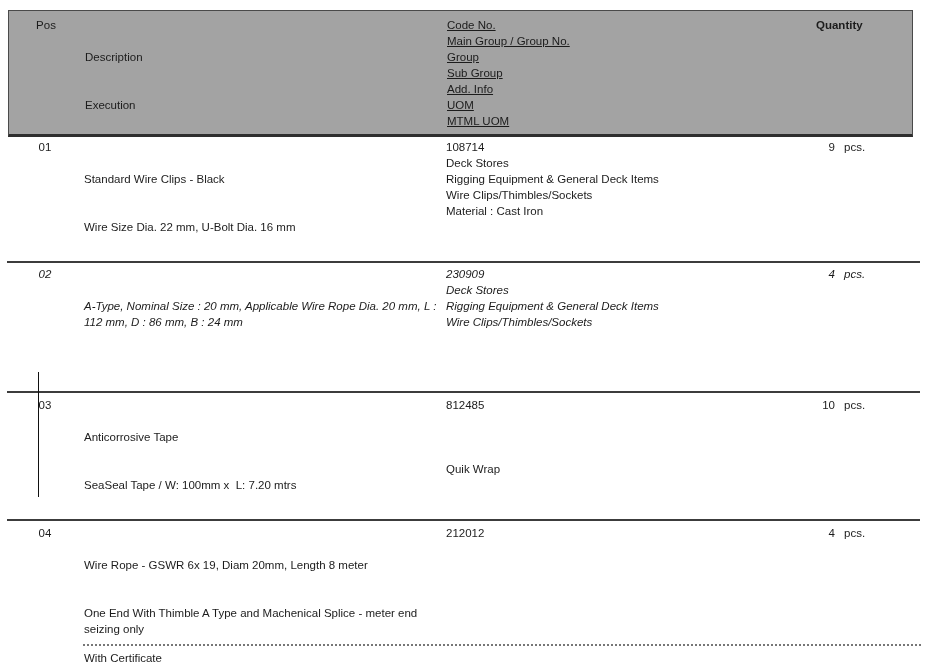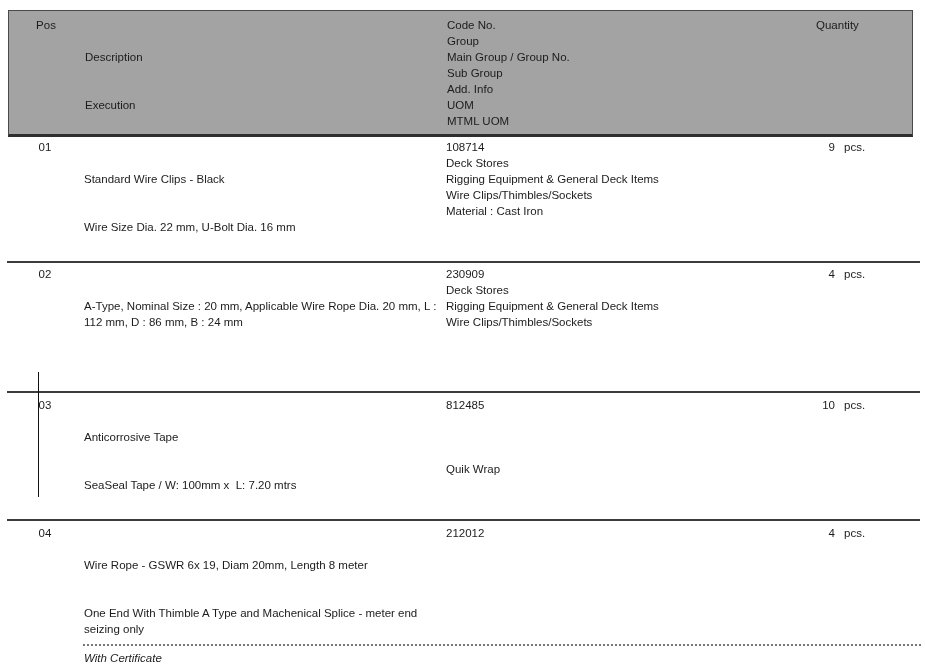--- a/index.html
+++ b/index.html
@@ -27,52 +27,52 @@
   
   .col-pos{left:30px;width:30px;text-align:center;}
   .col-desc{left:84px;width:356px;white-space:pre-wrap;}
   .col-code{left:446px;width:330px;}
   .col-qty{left:775px;width:60px;text-align:right;}
   .col-uom{left:844px;width:50px;}
 
   
   .header-box .col-pos{left:22px;top:6px;}
   .header-box .col-desc{left:76px;top:6px;}
-  .header-box .col-code{left:438px;top:6px;}
-  .header-box .col-qty-h{left:807px;top:6px;width:60px;text-align:left;}
+  .header-box .col-code{left:438px;top:6px;text-decoration:underline;}
+  .header-box .col-qty-h{left:807px;top:6px;width:60px;text-align:left;font-weight:bold;}
 
   .row{left:0;top:0;width:899px;height:120px;}
   .row .col-pos,.row .col-desc,.row .col-code,.row .col-qty,.row .col-uom{position:absolute;top:0;}
   .code-line{height:16px;white-space:nowrap;}
 
   .separator{
     left:7px;width:913px;height:2px;background:#3c3c3c;
   }
   .dotted-line{
     left:83px;top:644px;width:838px;height:2px;
     background-image:repeating-linear-gradient(90deg,#777 0 2px,transparent 2px 4px);
   }
   .v-artifact{
     left:38px;top:372px;width:1px;height:125px;background:#111;
   }
-  .note{left:84px;top:650px;width:300px;font-style:italic;}
+  .note{left:84px;top:650px;width:300px;}
 </style>
 </head>
 <body>
 
 <div class="abs header-box">
   <div class="abs col-pos">Pos</div>
   <div class="abs col-desc">
     <div class="hline">Description</div>
     <div class="hline">Execution</div>
   </div>
   <div class="abs col-code">
     <div class="hline">Code No.</div>
+    <div class="hline">Main Group / Group No.</div>
     <div class="hline">Group</div>
-    <div class="hline">Main Group / Group No.</div>
     <div class="hline">Sub Group</div>
     <div class="hline">Add. Info</div>
     <div class="hline">UOM</div>
     <div class="hline">MTML UOM</div>
   </div>
   <div class="abs col-qty-h">Quantity</div>
 </div>
 
 <div class="abs row" style="top:139px;">
   <div class="col-pos">01</div>
@@ -86,21 +86,21 @@
     <div class="code-line">Rigging Equipment &amp; General Deck Items</div>
     <div class="code-line">Wire Clips/Thimbles/Sockets</div>
     <div class="code-line">Material : Cast Iron</div>
   </div>
   <div class="col-qty">9</div>
   <div class="col-uom">pcs.</div>
 </div>
 
 <div class="abs separator" style="top:261px;"></div>
 
-<div class="abs row" style="top:266px;">
+<div class="abs row" style="top:266px;font-style:italic;">
   <div class="col-pos">02</div>
   <div class="col-desc">
     <div>A-Type, Nominal Size : 20 mm, Applicable Wire Rope Dia. 20 mm, L : 112 mm, D : 86 mm, B : 24 mm</div>
   </div>
   <div class="col-code">
     <div class="code-line">230909</div>
     <div class="code-line">Deck Stores</div>
     <div class="code-line">Rigging Equipment &amp; General Deck Items</div>
     <div class="code-line">Wire Clips/Thimbles/Sockets</div>
     <div class="code-line"></div>

